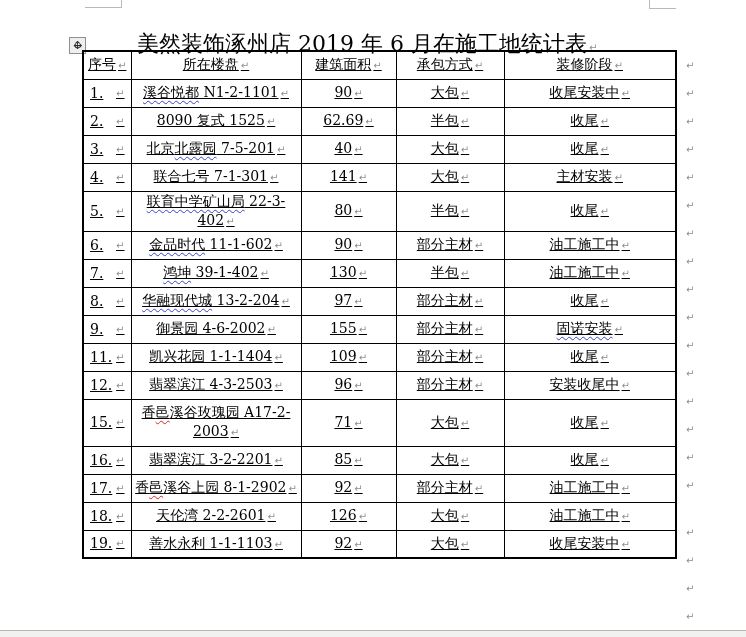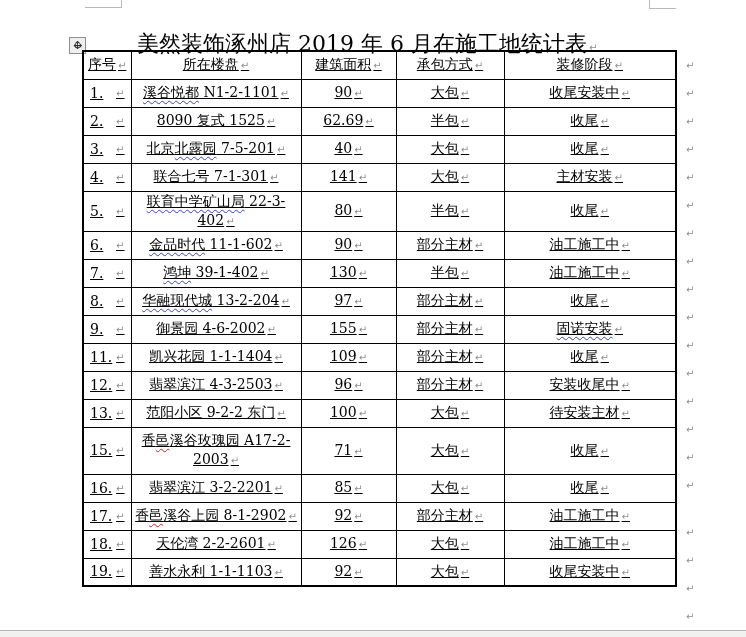--- a/index.html
+++ b/index.html
@@ -242,32 +242,20 @@
           <div class="numwrap">
             <span>12.</span>
             <span class="mark">↵</span>
           </div>
         </td>
         <td><span>翡翠滨江 4-3-2503</span><span class="mark">↵</span></td>
         <td><span>96</span><span class="mark">↵</span></td>
         <td><span>部分主材</span><span class="mark">↵</span></td>
         <td><span>安装收尾中</span><span class="mark">↵</span></td>
       </tr>
-      <tr>
-        <td>
-          <div class="numwrap">
-            <span>13.</span>
-            <span class="mark">↵</span>
-          </div>
-        </td>
-        <td><span>范阳小区 9-2-2 东门</span><span class="mark">↵</span></td>
-        <td><span>100</span><span class="mark">↵</span></td>
-        <td><span>大包</span><span class="mark">↵</span></td>
-        <td><span>待安装主材</span><span class="mark">↵</span></td>
-      </tr>
       <tr class="tall">
         <td>
           <div class="numwrap">
             <span>15.</span>
             <span class="mark">↵</span>
           </div>
         </td>
         <td><span>香</span><span class="sq-red">邑</span><span>溪谷玫瑰园 A17-2-</span><br><span>2003</span><span class="mark">↵</span></td>
         <td><span>71</span><span class="mark">↵</span></td>
         <td><span>大包</span><span class="mark">↵</span></td>

